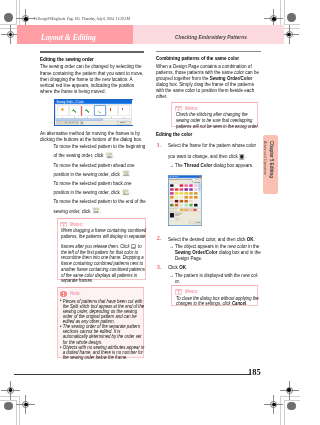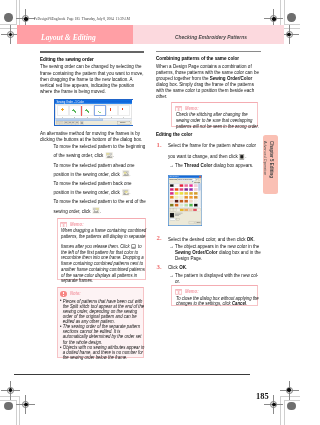--- a/index.html
+++ b/index.html
@@ -72,21 +72,21 @@
   b{font-weight:bold;}
 
   
   .sidetab{position:absolute;left:263px;top:135px;width:14.5px;height:59px;background:#FAC0B4;border-radius:2.5px;}
   .sidetab span{position:absolute;white-space:nowrap;transform-origin:0 0;transform:rotate(90deg) scaleX(0.86);color:#4a4a4a;}
   .sidetab .t1{left:4.8px;top:5.5px;font-size:4.4px;}
   .sidetab .t2{left:11.6px;top:5.5px;font-weight:bold;font-size:5.2px;}
 
   
   .footrule{position:absolute;left:14px;top:373.5px;width:236px;height:0.9px;background:#3a3a3a;}
-  .pageno{position:absolute;left:256px;top:367.5px;font-family:"Liberation Serif",serif;font-size:8.4px;font-weight:bold;color:#111;margin-top:24px;}
+  .pageno{position:absolute;left:248px;top:367.5px;font-family:"Liberation Serif",serif;font-size:8.4px;font-weight:bold;color:#111;}
 </style>
 </head>
 <body>
 
 <div class="page">
 
   <div class="cl" style="left:0;top:24.3px;width:16px;height:0.6px;"></div>
   <div class="cl" style="left:0;top:28.2px;width:19.5px;height:0.6px;"></div>
   <div class="cl" style="left:15.6px;top:0;width:0.6px;height:24.8px;"></div>
   <div class="cl" style="left:19.2px;top:0;width:0.6px;height:28.7px;"></div>

